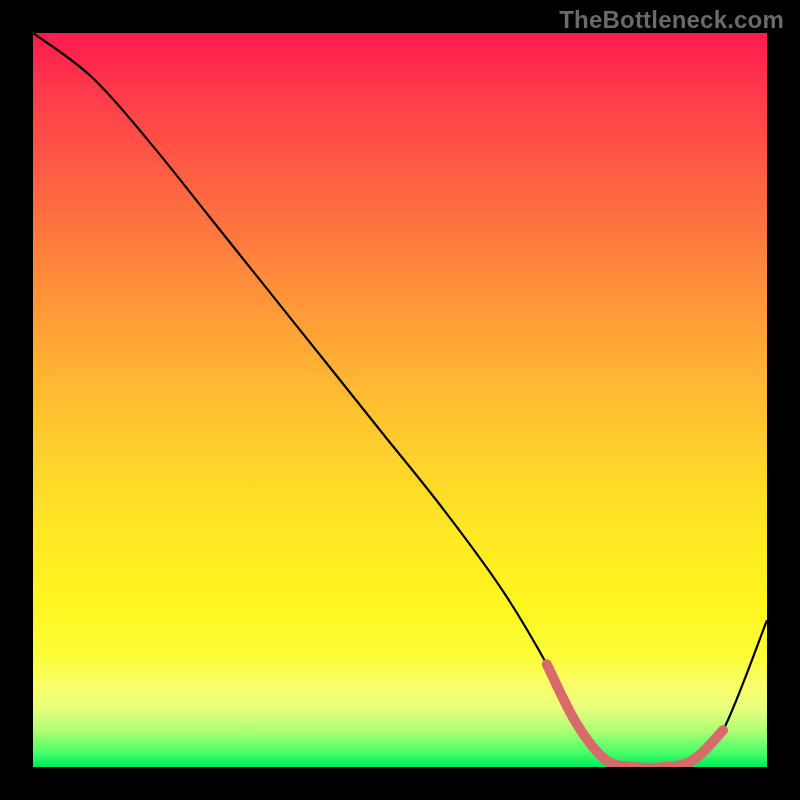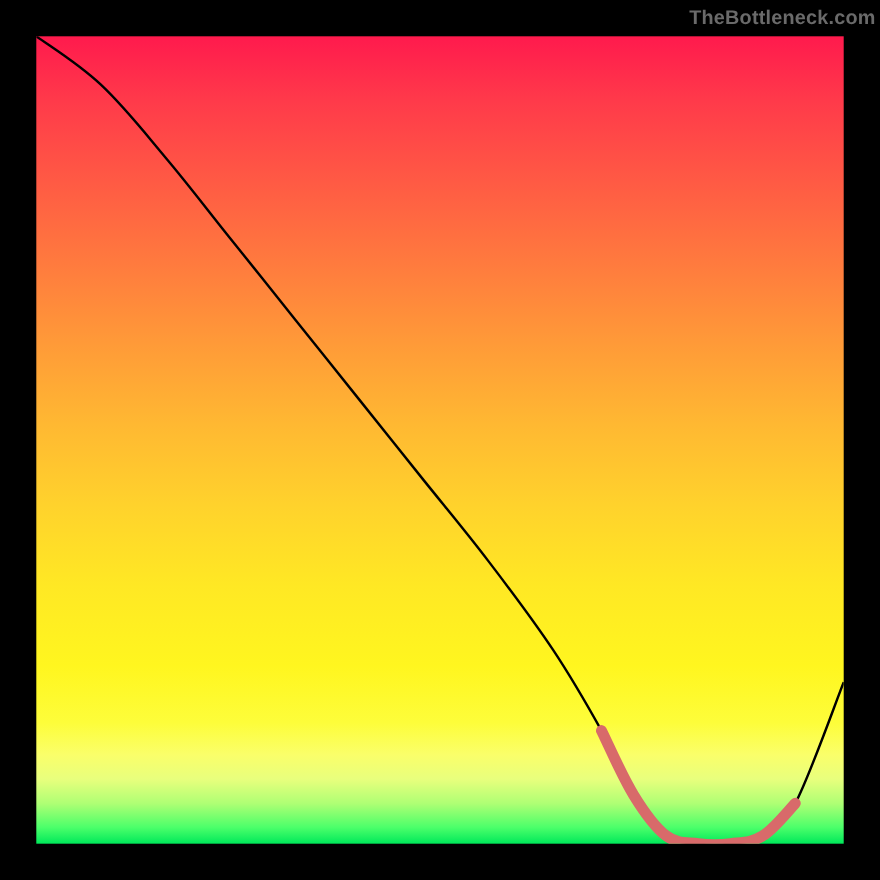--- a/index.html
+++ b/index.html
@@ -48,23 +48,23 @@
   .curve {
     position: absolute;
     left: 0;
     top: 0;
     width: 734px;
     height: 734px;
   }
   .watermark {
     position: absolute;
     top: 6px;
-    right: 4px;
+    right: 16px;
     color: #6a6a6a;
-    font-size: 18px;
+    font-size: 24px;
     font-weight: 600;
     letter-spacing: 0.2px;
     user-select: none;
   }
 </style>
 </head>
 <body>
 
 <div class="frame">
   <div class="plot-area">

